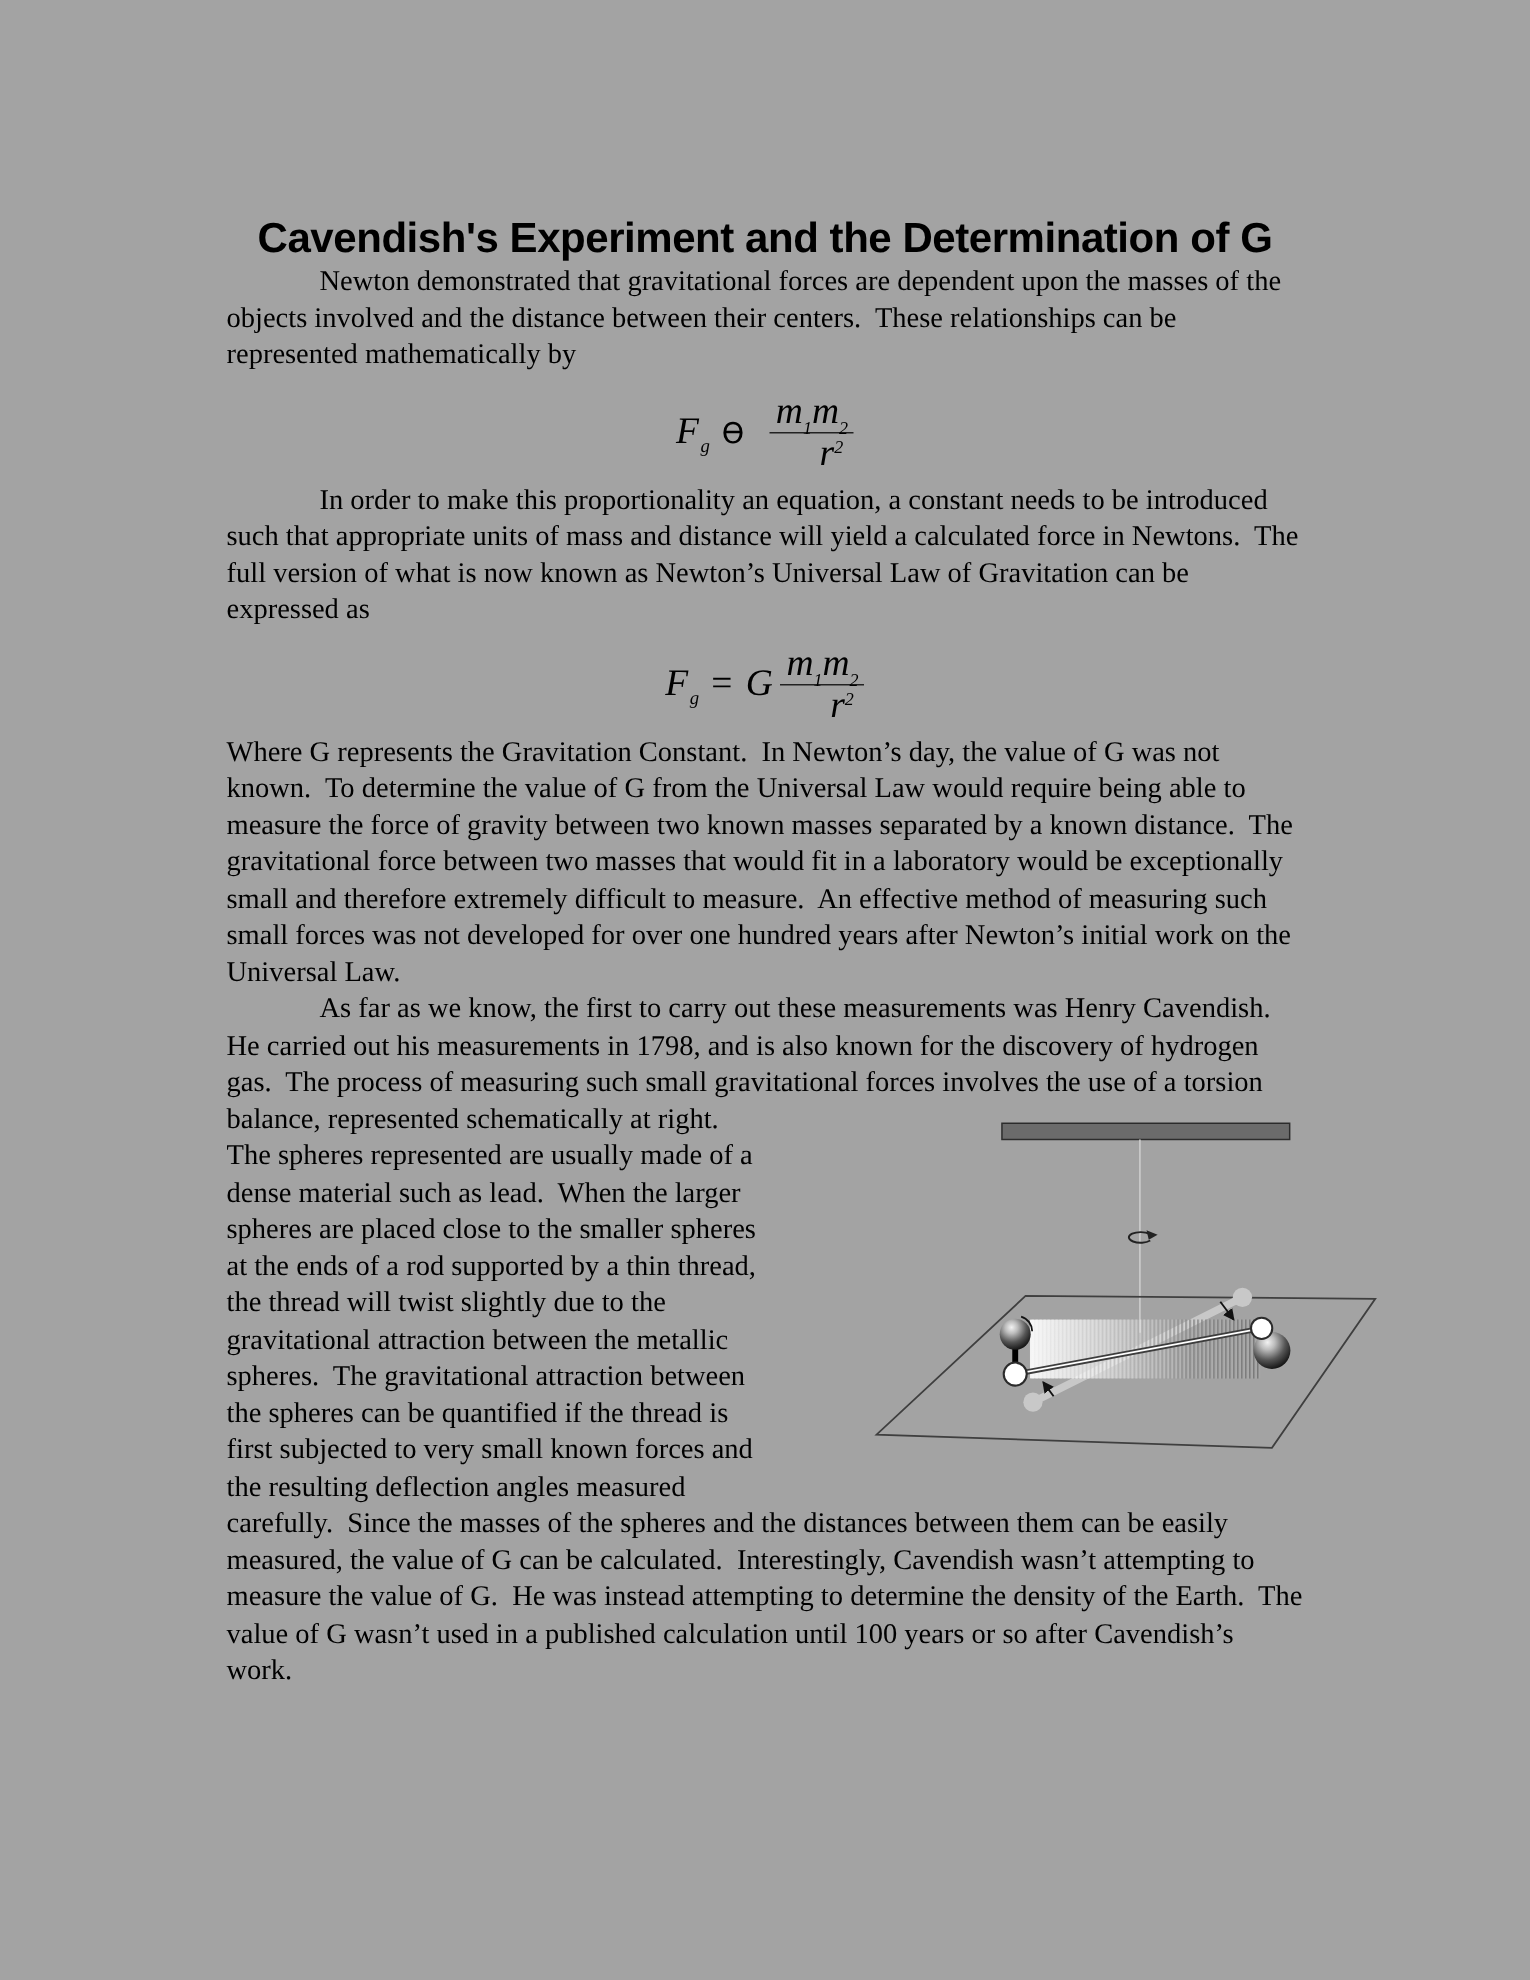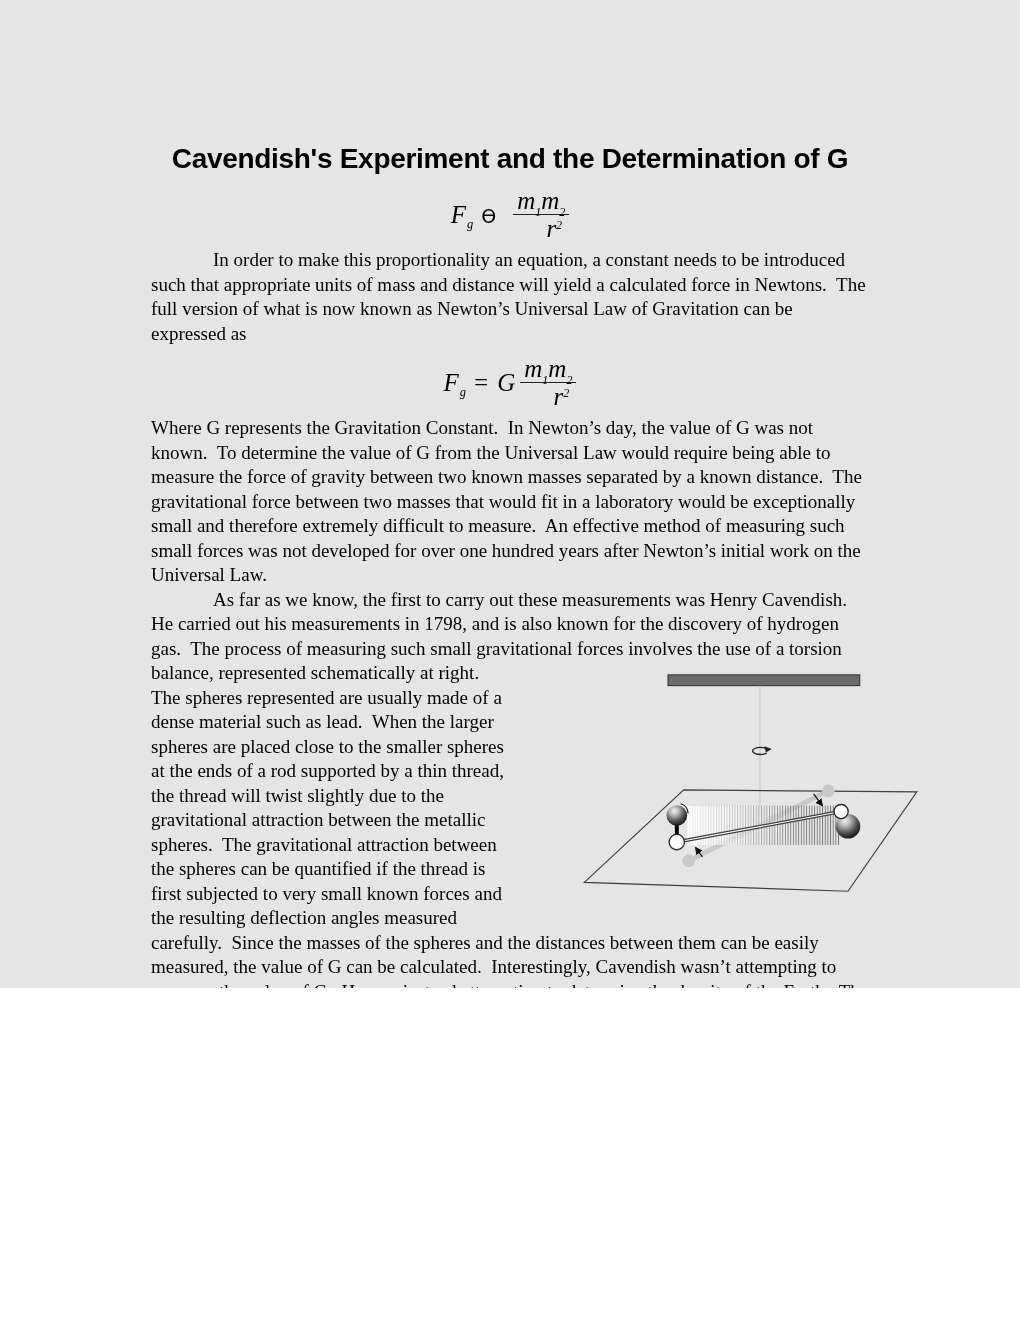--- a/index.html
+++ b/index.html
@@ -2,22 +2,22 @@
 <html><head>
 <meta charset="utf-8">
 <style>
   html, body {
     margin: 0; padding: 0;
     background: #ffffff;
   }
   .page {
     position: relative;
     width: 1020px;
-    height: 988px;
-    background: #e5e5e5;
+    height: 1320px;
+    background: #a3a3a3;
     overflow: hidden;
     color: #000;
   }
   .content {
     position: absolute;
     left: 151px;
     top: 0;
     width: 718px;
     font-family: "Liberation Serif", serif;
     font-size: 19px;
@@ -107,20 +107,21 @@
   }
 </style>
 </head>
 <body>
 
 <div class="page">
   <div class="content">
 
     <h1 class="doc-title">Cavendish's Experiment and the Determination of G</h1>
 
+    <p class="body-para indent p1">Newton demonstrated that gravitational forces are dependent upon the masses of the objects involved and the distance between their centers.  These relationships can be represented mathematically by</p>
 
     <div class="formula f1">
       <span>F</span>
         <span class="vsub">g</span>
         <span class="op">Ɵ</span>
       <span class="frac">
         <span class="num"><span>m</span><span class="tsub">1</span><span>m</span><span class="tsub">2</span></span>
         <span class="den"><span>r</span><span class="tsup">2</span></span>
       </span>
     </div>

